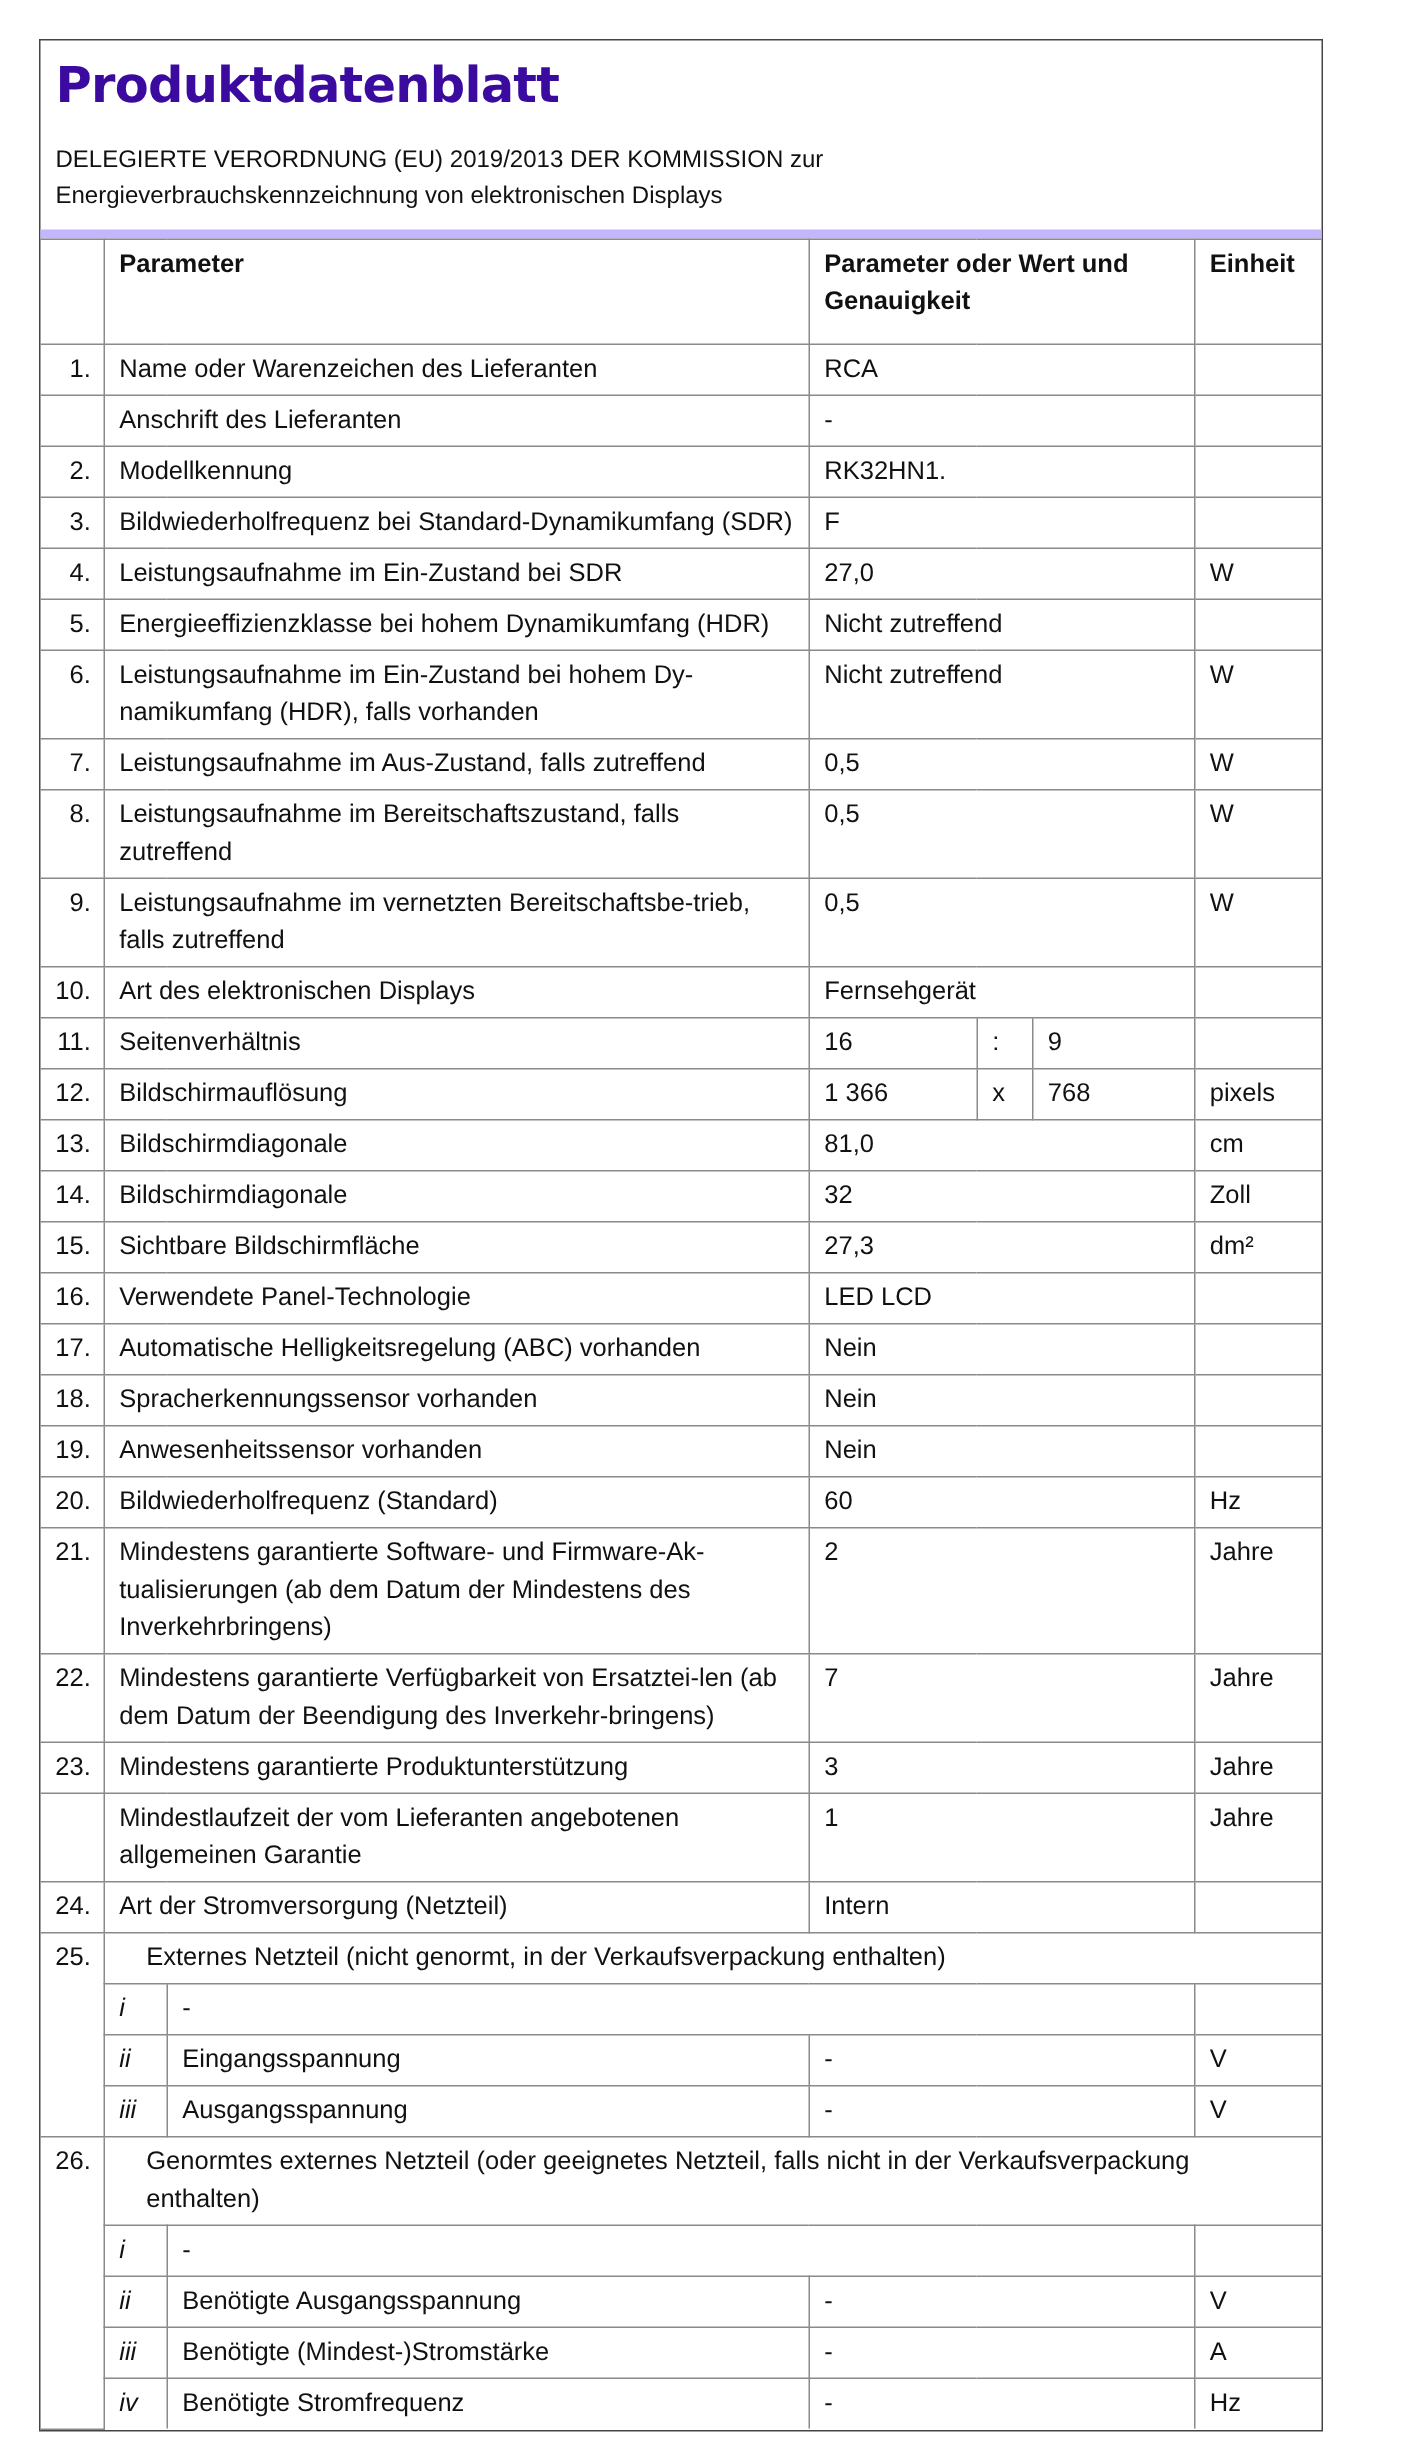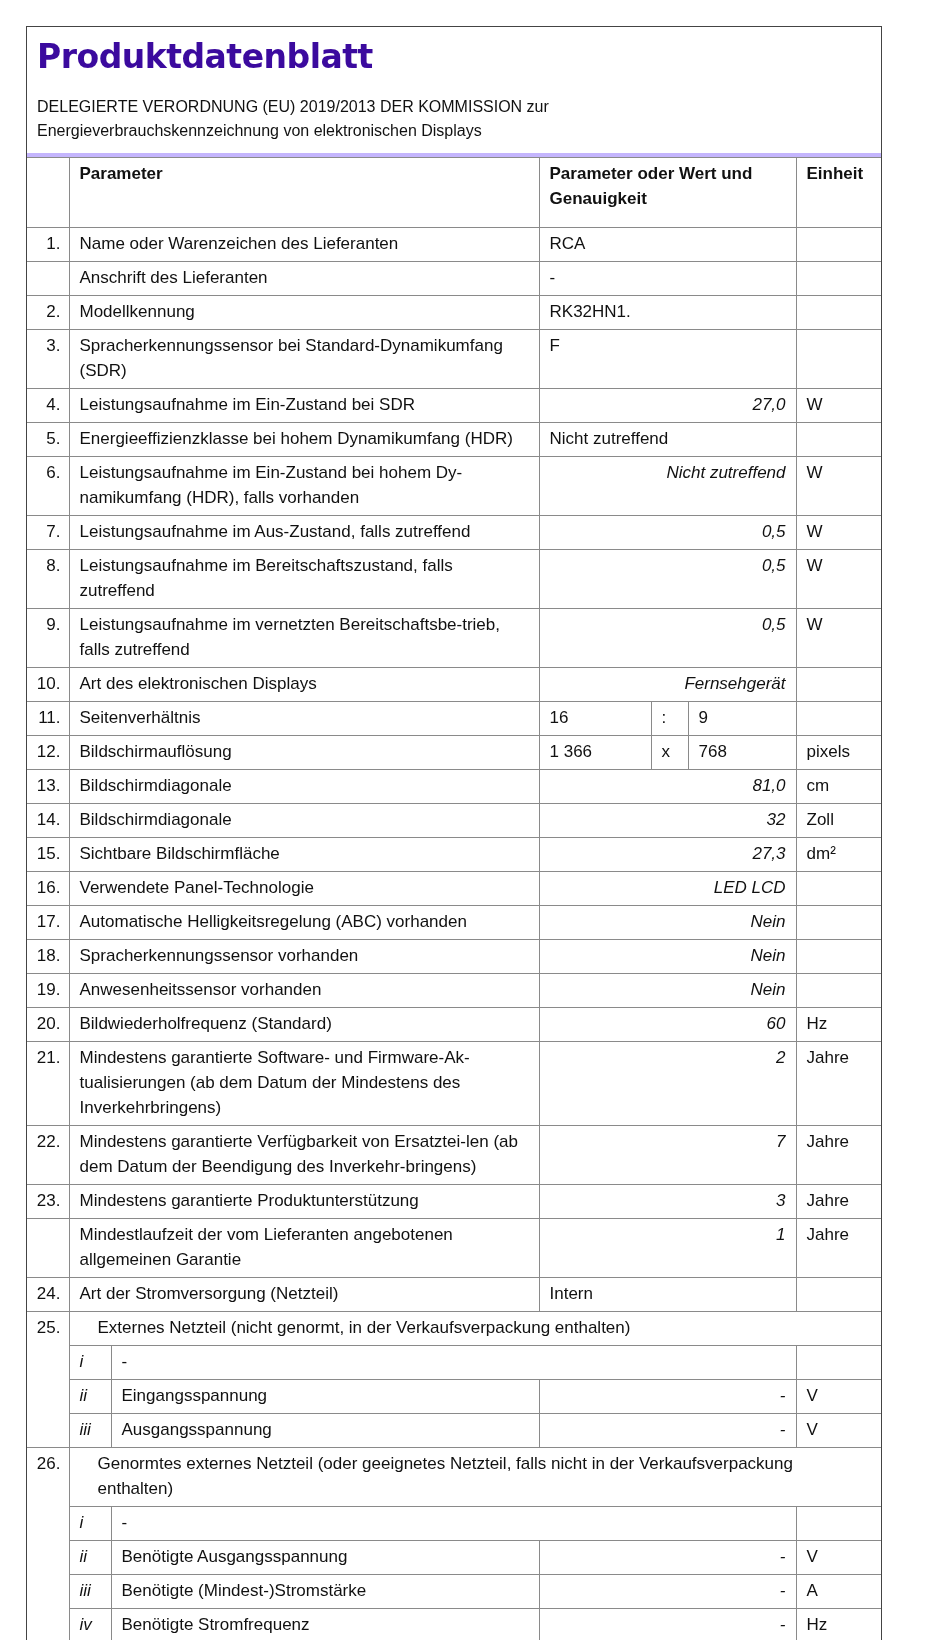--- a/index.html
+++ b/index.html
@@ -1,24 +1,24 @@
 <!DOCTYPE html>
 <html><head>
 <meta charset="utf-8">
 <style>
   html, body { margin:0; padding:0; background:#ffffff; }
   body { width:947px; height:1640px; position:relative; font-family:"Liberation Sans", sans-serif; color:#111; }
   .sheet { position:absolute; left:26px; top:26px; width:854px; border:1px solid #444; }
-  .head { padding:6px 10px 10px 10px; border-bottom:4px solid #c4b5fd; }
+  .head { padding:6px 10px 10px 10px; border-bottom:6px solid #c4b5fd; }
   .title { font-family:"DejaVu Sans", sans-serif; font-weight:bold; font-size:33px; color:#3b0a9e; letter-spacing:-0.5px; margin:4px 0 18px 0; line-height:40px; }
   .subtitle { font-size:16px; line-height:24px; }
   table { border-collapse:collapse; width:854px; table-layout:fixed; font-size:17px; }
   td { border:1px solid #8a8a8a; padding:3px 10px 5px 10px; vertical-align:top; line-height:25px; }
   td.n { text-align:right; padding-right:8px; padding-left:2px; border-left:none; }
-  td.r { text-align:right;font-style:italic; }
+  td.r { text-align:left; }
   td.c { }
   td.u { border-right:none; }
   td.ro { font-style:italic; padding-left:10px; }
   th { font-weight:bold; text-align:left; border:1px solid #8a8a8a; padding:3px 10px 16px 10px; vertical-align:top; line-height:25px; }
   tr:last-child td { border-bottom:none; }
   .noleft { border-left:none; }
   .spanwide { border-right:none;padding-left:28px; }
 </style>
 </head>
 <body>
@@ -60,21 +60,21 @@
           <td class="u"></td>
         </tr>
         <tr>
           <td class="n">2.</td>
           <td colspan="2">Modellkennung</td>
           <td colspan="3" class="">RK32HN1.</td>
           <td class="u"></td>
         </tr>
         <tr>
           <td class="n">3.</td>
-          <td colspan="2">Spracherkennungssensor bei Standard-Dynamikumfang (SDR)</td>
+          <td colspan="2">Bildwiederholfrequenz bei Standard-Dynamikumfang (SDR)</td>
           <td colspan="3" class="">F</td>
           <td class="u"></td>
         </tr>
         <tr>
           <td class="n">4.</td>
           <td colspan="2">Leistungsaufnahme im Ein-Zustand bei SDR</td>
           <td colspan="3" class="r">27,0</td>
           <td class="u">W</td>
         </tr>
         <tr>

